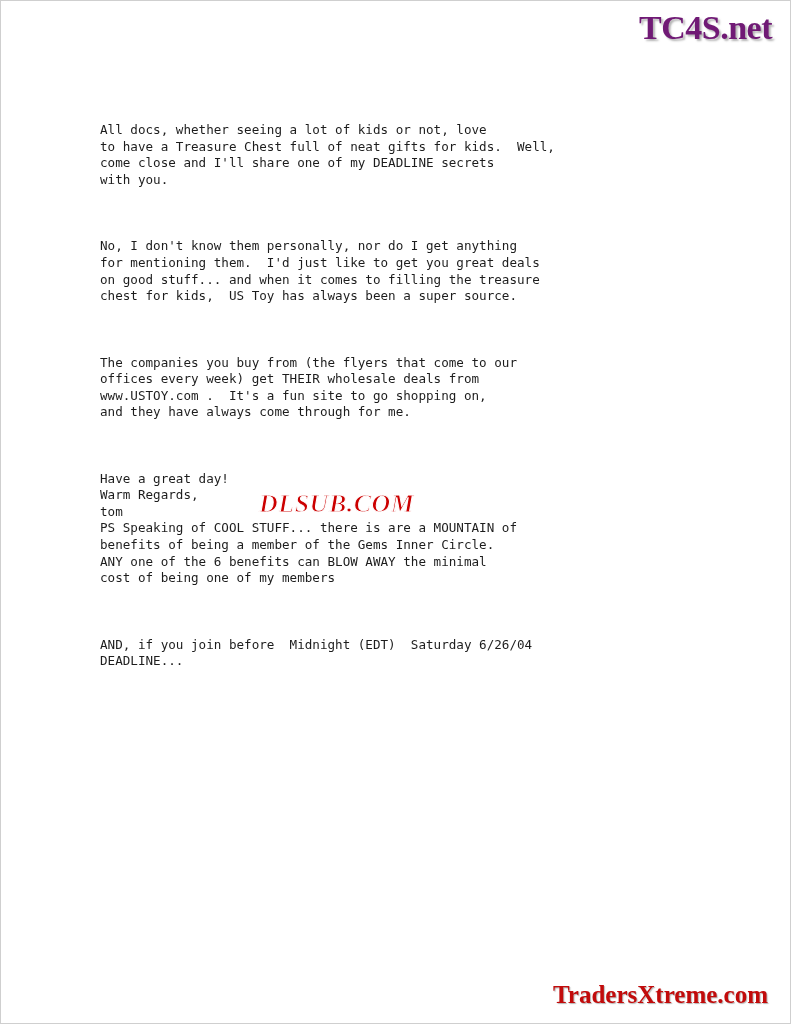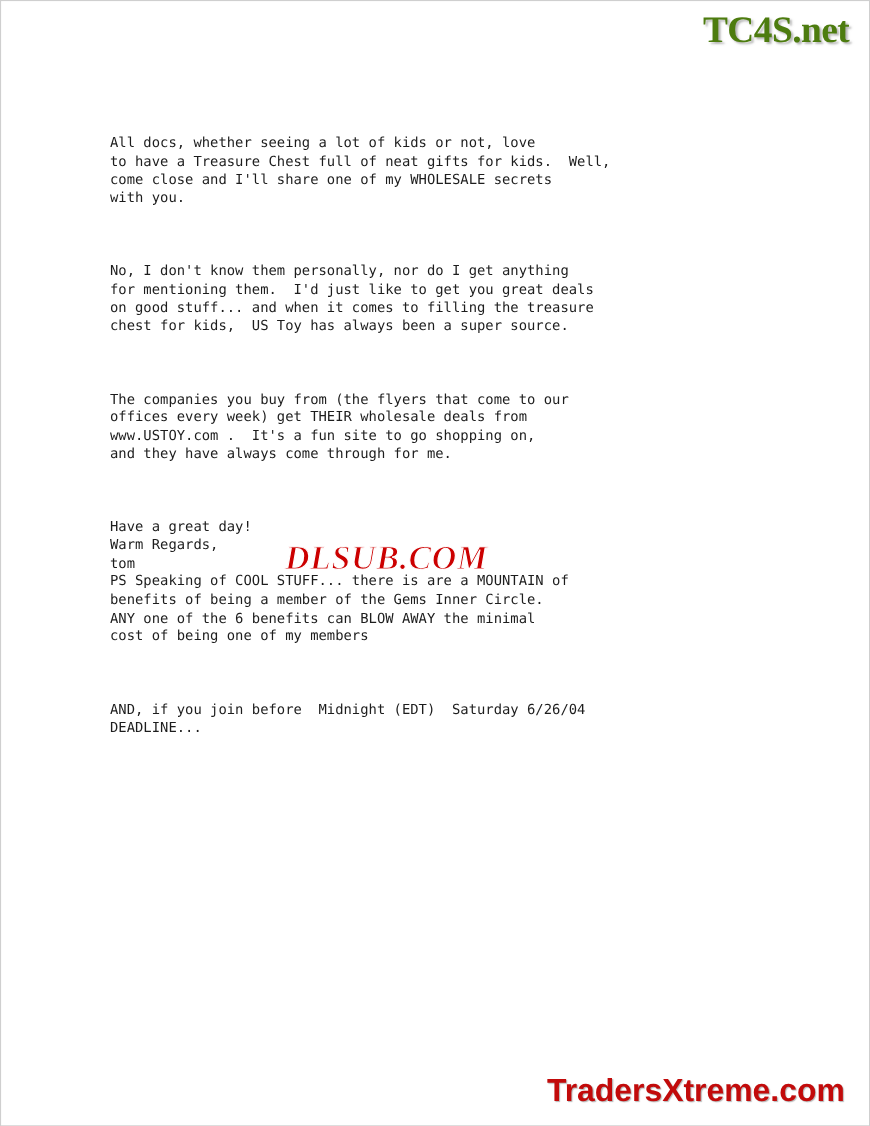--- a/index.html
+++ b/index.html
@@ -23,32 +23,32 @@
     border: 1px solid #cfcfcf;
     box-sizing: border-box;
   }
   .brand-top {
     position: absolute;
     right: 18px;
     top: 8px;
     font-family: "Liberation Serif", serif;
     font-weight: bold;
     font-size: 34px;
-    color: #4d7c0f;
+    color: #701a75;
     letter-spacing: -0.5px;
     text-shadow: 2px 2px 2px rgba(120,120,120,0.55);
     text-align: right;
   }
   .brand-bottom {
     position: absolute;
     right: 22px;
     bottom: 14px;
-    font-family: Liberation Sans, sans-serif;
+    font-family: Liberation Serif, serif;
     font-weight: bold;
-    font-size: 29px;
+    font-size: 25px;
     color: #c20b0b;
     text-shadow: 1px 1px 1px rgba(150,150,150,0.7);
   }
   .letter {
     position: absolute;
     left: 99px;
     top: 88px;
     width: 600px;
     font-family: "DejaVu Sans Mono", monospace;
     font-size: 12.6px;
@@ -60,21 +60,21 @@
     margin: 0 0 16.6px 0;
     white-space: pre-wrap;
   }
   .watermark {
     position: absolute;
     left: 258px;
     top: 488px;
     font-family: "Liberation Serif", serif;
     font-weight: bold;
     font-style: italic;
-    font-size: 31px;
+    font-size: 26px;
     color: #cc0000;
     letter-spacing: 0.5px;
     text-shadow: 0 0 2px rgba(255,255,255,0.95),
                  1px 1px 0 rgba(255,255,255,0.9),
                  -1px -1px 0 rgba(255,255,255,0.9);
     pointer-events: none;
   }
   .wm-stroke {
     -webkit-text-stroke: 1px #ffffff;
   }
@@ -82,21 +82,21 @@
 </head>
 <body>
 
 <div class="page">
 
   <div class="brand-top">TC4S.net</div>
 
   <div class="letter">
     <p class="para">All docs, whether seeing a lot of kids or not, love
 to have a Treasure Chest full of neat gifts for kids.  Well,
-come close and I'll share one of my WHOLESALE secrets
+come close and I'll share one of my DEADLINE secrets
 with you.</p>
     <p class="para">No, I don't know them personally, nor do I get anything
 for mentioning them.  I'd just like to get you great deals
 on good stuff... and when it comes to filling the treasure
 chest for kids,  US Toy has always been a super source.</p>
     <p class="para">The companies you buy from (the flyers that come to our
 offices every week) get THEIR wholesale deals from
 www.USTOY.com .  It's a fun site to go shopping on,
 and they have always come through for me.</p>
     <p class="para">Have a great day!

